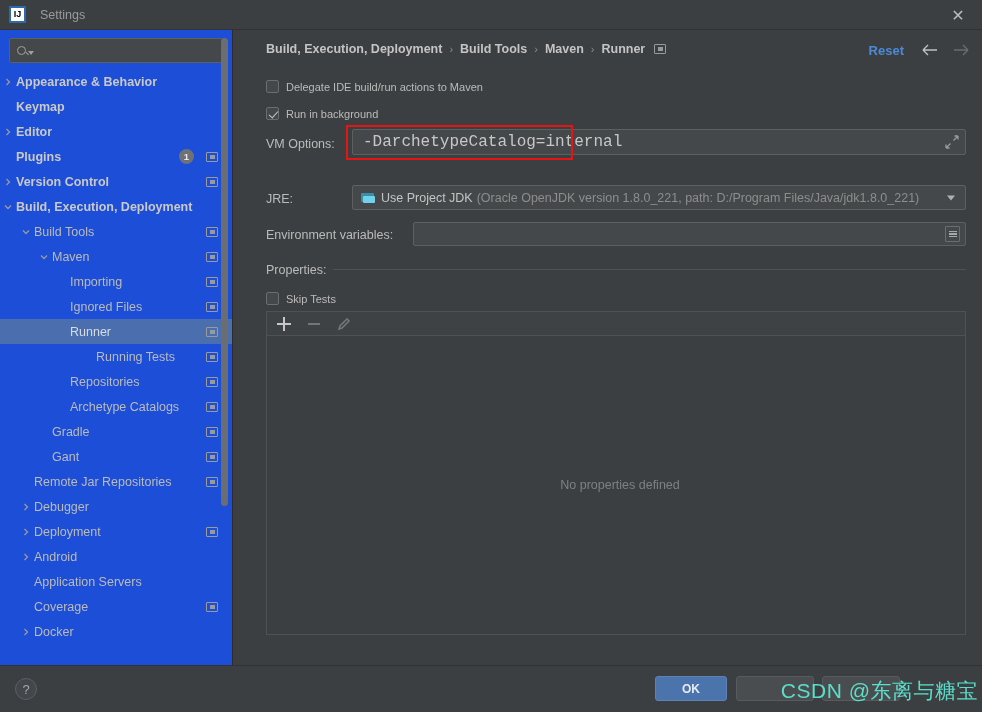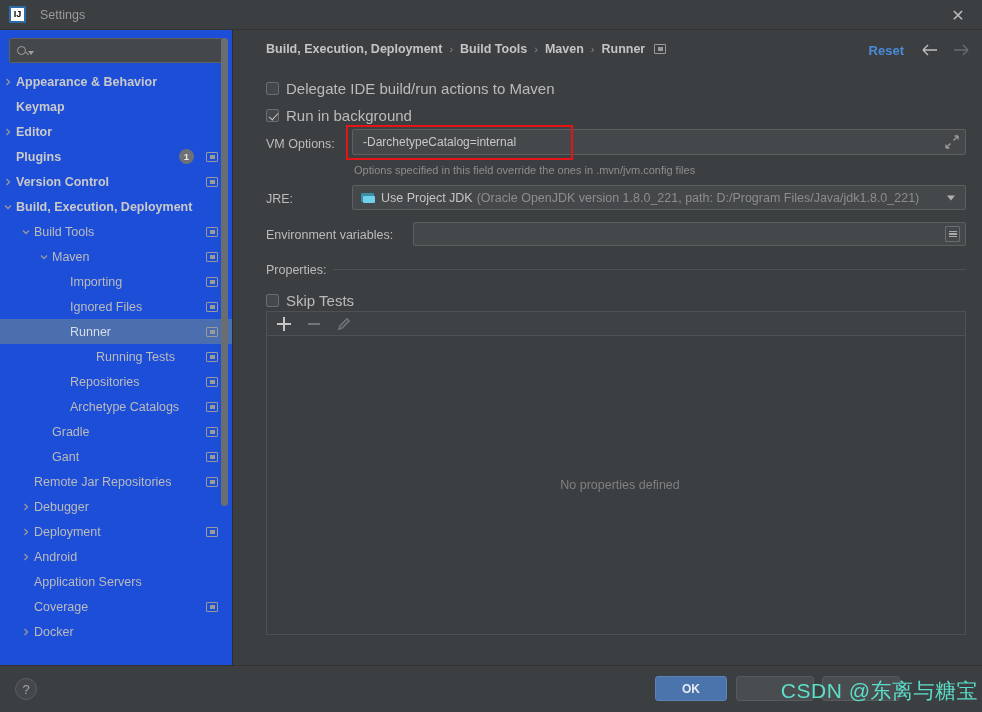--- a/index.html
+++ b/index.html
@@ -170,34 +170,34 @@
     flex: none;
   }
   .cb.checked::after {
     content: "";
     position: absolute; left: 3.5px; top: 0.5px;
     width: 4px; height: 8px;
     border: solid #c8c8c8;
     border-width: 0 1.6px 1.6px 0;
     transform: rotate(42deg);
   }
-  .cb-label { margin-left: 7px; font-size: 15px; color: #bbbbbb; }
+  .cb-label { margin-left: 7px; font-size: 11px; color: #bbbbbb; }
 
   .field-label { position: absolute; font-size: 12.5px; color: #bbbbbb; }
 
   .textfield {
     position: absolute;
     background: #45484a;
     border: 1px solid #5e6060;
     border-radius: 2px;
     display: flex; align-items: center;
   }
   .tf-value {
-    font-family: Liberation Sans, sans-serif;
-    font-size: 12px; color: #c7c7c7;
+    font-family: Liberation Mono, monospace;
+    font-size: 16px; color: #c7c7c7;
     padding-left: 10px;
   }
   .expand-ico {
     position: absolute; right: 6px; top: 50%;
     transform: translateY(-50%);
     width: 14px; height: 14px;
     color: #9a9a9a;
   }
   .env-ico {
     position: absolute; right: 5px; top: 50%;
@@ -560,21 +560,20 @@
     <div class="textfield" style="left:101px; top:99px; width:614px; height:26px;">
       <span class="tf-value">-DarchetypeCatalog=internal</span>
       <span class="expand-ico">
         <svg width="14" height="14" viewBox="0 0 14 14" fill="none" stroke="currentColor" stroke-width="1.3">
           <path d="M13 1 L8.5 5.5 M13 1 L13 4.5 M13 1 L9.5 1"></path>
           <path d="M1 13 L5.5 8.5 M1 13 L1 9.5 M1 13 L4.5 13"></path>
         </svg>
       </span>
     </div>
     <div class="annot" style="left:95px; top:95px; width:227px; height:35px;"></div>
-    <div class="hint" style="left:103px; top:134px;">Options specified in this field override the ones in .mvn/jvm.config files</div>
 
     <div class="field-label" style="left:15px; top:162px;">JRE:</div>
     <div class="combo" style="left:101px; top:155px; width:614px; height:25px;">
       <span class="jdk-ico">
         <i class="f1"></i>
           <i class="f2"></i>
       </span>
       <span class="combo-main">Use Project JDK</span>
       <span class="combo-dim">(Oracle OpenJDK version 1.8.0_221, path: D:/Program Files/Java/jdk1.8.0_221)</span>
       <span class="combo-arrow"></span>

